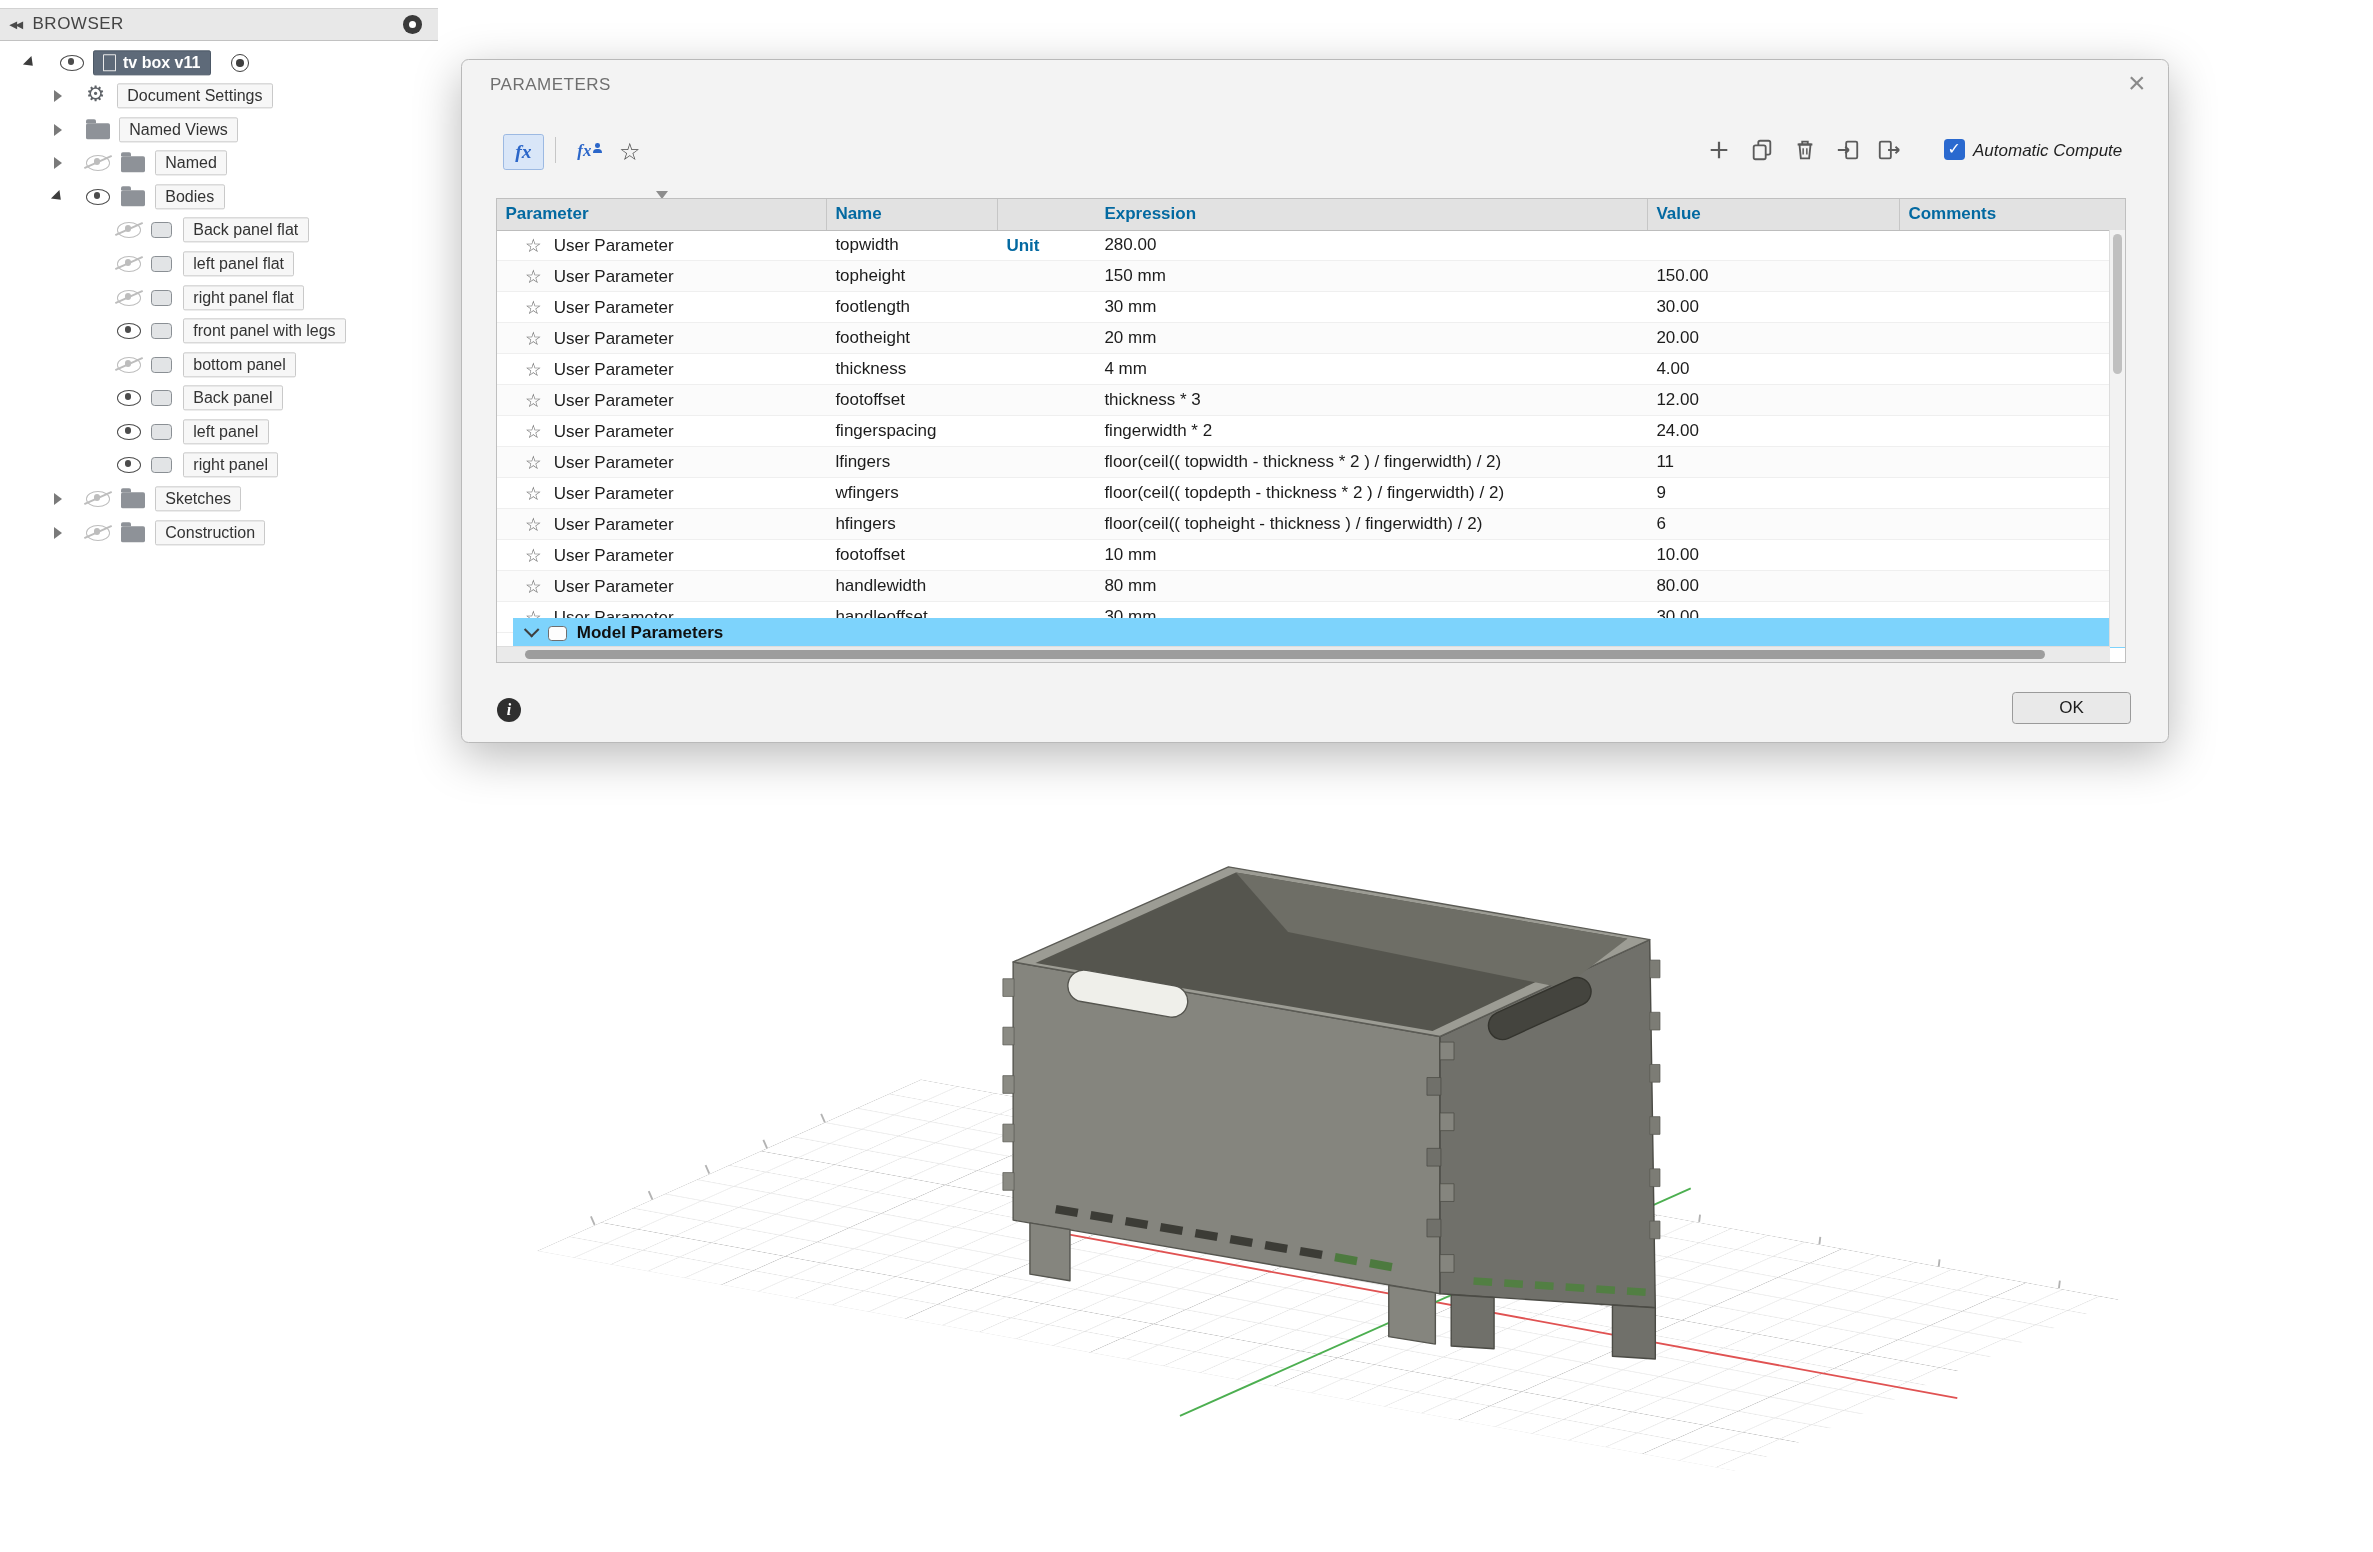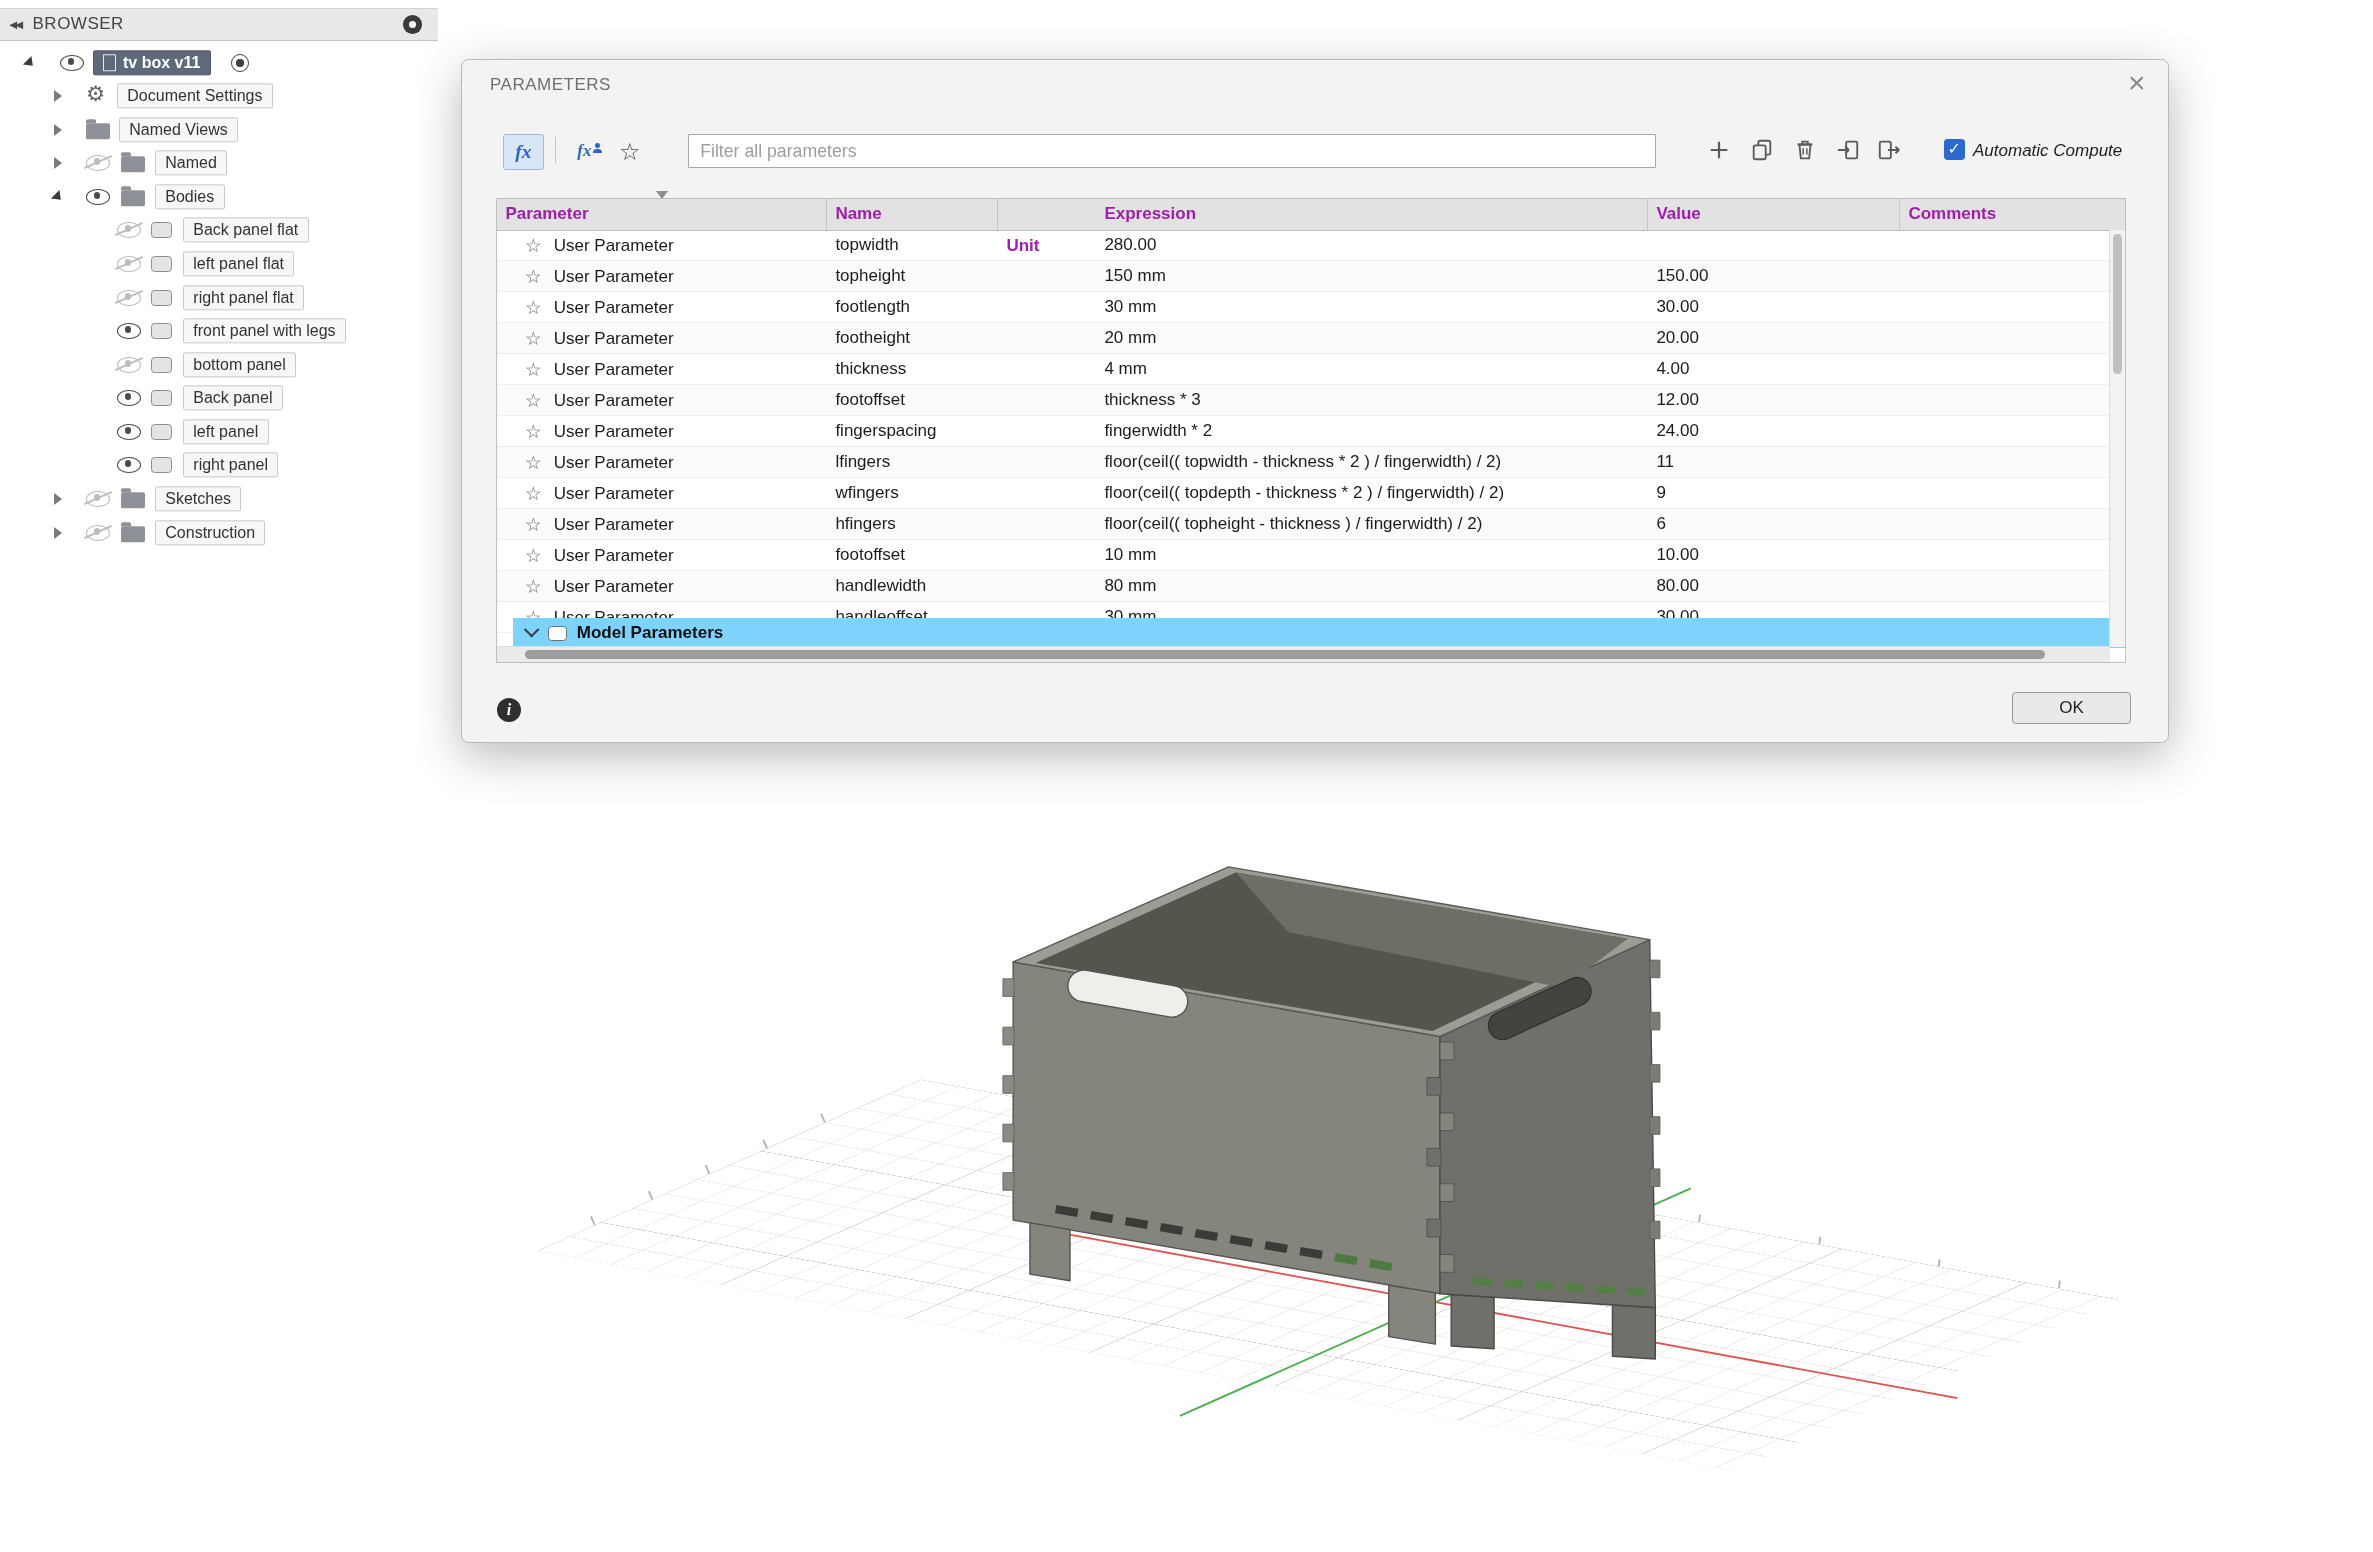--- a/index.html
+++ b/index.html
@@ -61,21 +61,21 @@
   .ticon{position:absolute;top:78px;width:24px;height:24px;}
   .cbox{position:absolute;left:1482px;top:79px;width:20.5px;height:20.5px;background:#2a69cf;border-radius:3.7px;
     color:#fff;font-size:16px;line-height:20.5px;text-align:center;}
   .cblabel{position:absolute;left:1511px;top:81px;font-size:17px;color:#1f1f1f;font-style:italic;}
   .sorttri{position:absolute;left:194px;top:131px;width:0;height:0;border-left:6.5px solid transparent;
     border-right:6.5px solid transparent;border-top:8.4px solid #8d8d8d;}
 
   .tablebox{position:absolute;left:34px;top:138px;width:1628px;height:463px;background:#fff;
     border:0.9px solid #bfbfbf;box-sizing:content-box;overflow:hidden;}
   .thead{position:absolute;left:0;top:0;width:1628px;height:31px;background:#e2e2e2;border-bottom:0.9px solid #bdbdbd;display:flex;}
-  .hcell{box-sizing:border-box;border-right:0.9px solid #c6c6c6;font-size:17px;font-weight:bold;color:#a21caf;
+  .hcell{box-sizing:border-box;border-right:0.9px solid #c6c6c6;font-size:17px;font-weight:bold;color:#0369a1;
     line-height:30px;padding-left:8.4px;}
   .c-param{width:330px;}.c-name{width:171px;}.c-unit{width:98px;margin-top:32px;}.c-expr{width:552px;}.c-val{width:252px;}.c-com{flex:1;}
   .rowswrap{position:absolute;left:0;top:31px;width:1613px;}
   .prow{display:flex;height:30px;border-bottom:0.9px solid #efefef;font-size:17px;color:#1c1c1c;line-height:29px;}
   .prow:nth-child(even){background:#fbfbfb;}
   .cell{box-sizing:border-box;padding-left:8.4px;white-space:nowrap;overflow:hidden;}
   .cell.c-param{padding-left:28px;display:flex;align-items:center;gap:12px;}
   .star{font-size:18.6px;color:#6a6a6a;}
   .grouprow{position:absolute;left:16px;top:419px;height:30px;width:1613px;display:flex;align-items:center;background:#7dd3fc;}
   .gchev{width:9.3px;height:9.3px;border-right:2.3px solid #3f3f3f;border-bottom:2.3px solid #3f3f3f;
@@ -291,21 +291,20 @@
 
   <div class="fxbtn">
       <span class="fxtext">fx</span>
     </div>
   <div class="tsep"></div>
   <div class="fxuser">
     <span class="fxtext">fx</span>
       <span class="personglyph"></span>
   </div>
   <div class="starbtn">☆</div>
-  <input class="filter" placeholder="Filter all parameters" style="">
 
   <svg class="ticon" style="left:1245px" viewBox="0 0 26 26">
     <path d="M13 4v18M4 13h18" stroke="#5b5b5b" stroke-width="2.4" fill="none"></path>
     </svg>
   <svg class="ticon" style="left:1288px" viewBox="0 0 26 26">
     <rect x="9" y="3" width="13" height="15" rx="2" fill="none" stroke="#5b5b5b" stroke-width="2"></rect>
     <rect x="4" y="8" width="13" height="15" rx="2" fill="#f3f3f3" stroke="#5b5b5b" stroke-width="2"></rect>
     </svg>
   <svg class="ticon" style="left:1331px" viewBox="0 0 26 26">
     <path d="M5 7h16M10 7V4h6v3" stroke="#5b5b5b" stroke-width="2" fill="none"></path>

